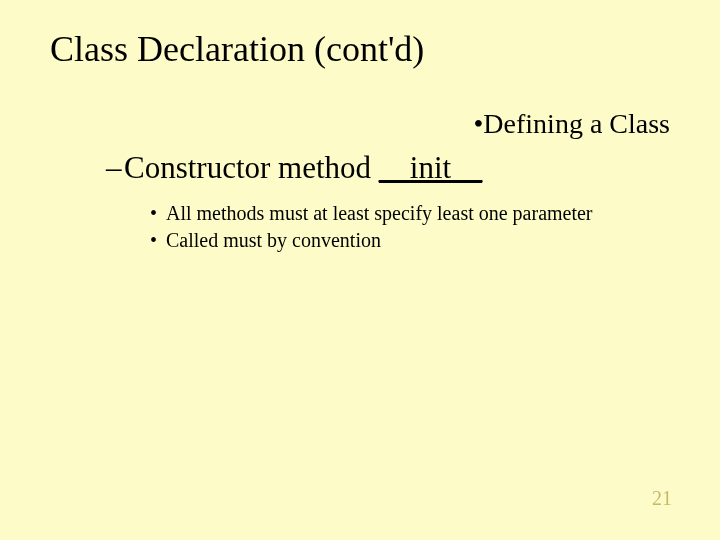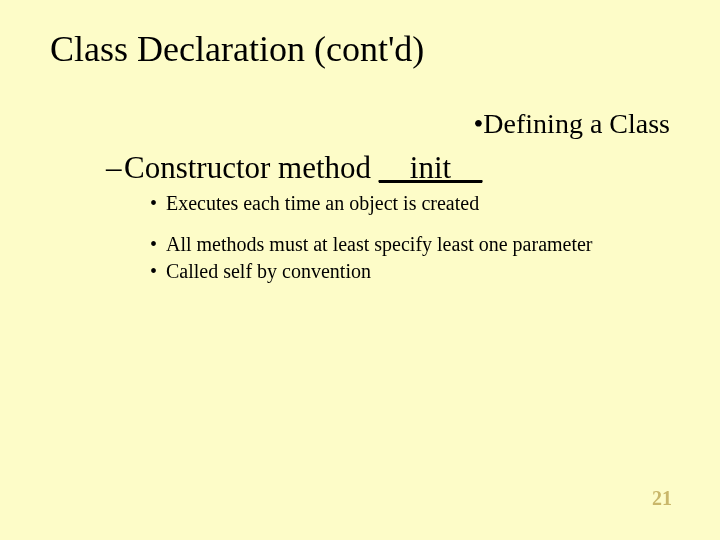--- a/index.html
+++ b/index.html
@@ -47,44 +47,41 @@
     width: 16px;
   }
   .underline { text-decoration: underline; border-bottom: none; }
   .red { color: #b00000; }
   .page-num {
     position: absolute;
     right: 48px;
     bottom: 30px;
     color: #c9b76a;
     font-size: 20px;
-    font-weight: bold;
+    font-weight: normal;
   }
   .group { margin-bottom: 14px; }
 </style>
 </head>
 <body>
 
 <h1 class="title">Class Declaration (cont'd)</h1>
 
 <div class="l1">
   <span class="l1-bullet">•</span><span>Defining a Class</span>
 </div>
 
 <div class="group">
   <div class="l2">
     <span class="l2-bullet">–</span><span>Constructor method </span><span class="underline">__init__</span>
   </div>
-  <div class="l3">
-    <span class="l3-bullet">•</span><span>Executes each time an object is created</span>
-  </div>
 </div>
 
 <div class="group">
   <div class="l3">
     <span class="l3-bullet">•</span><span>All methods must at least specify least one parameter</span>
   </div>
   <div class="l3">
-    <span class="l3-bullet">•</span><span>Called self by convention</span>
+    <span class="l3-bullet">•</span><span>Called must by convention</span>
   </div>
 </div>
 
 <div class="page-num">21</div>
 
 </body></html>

